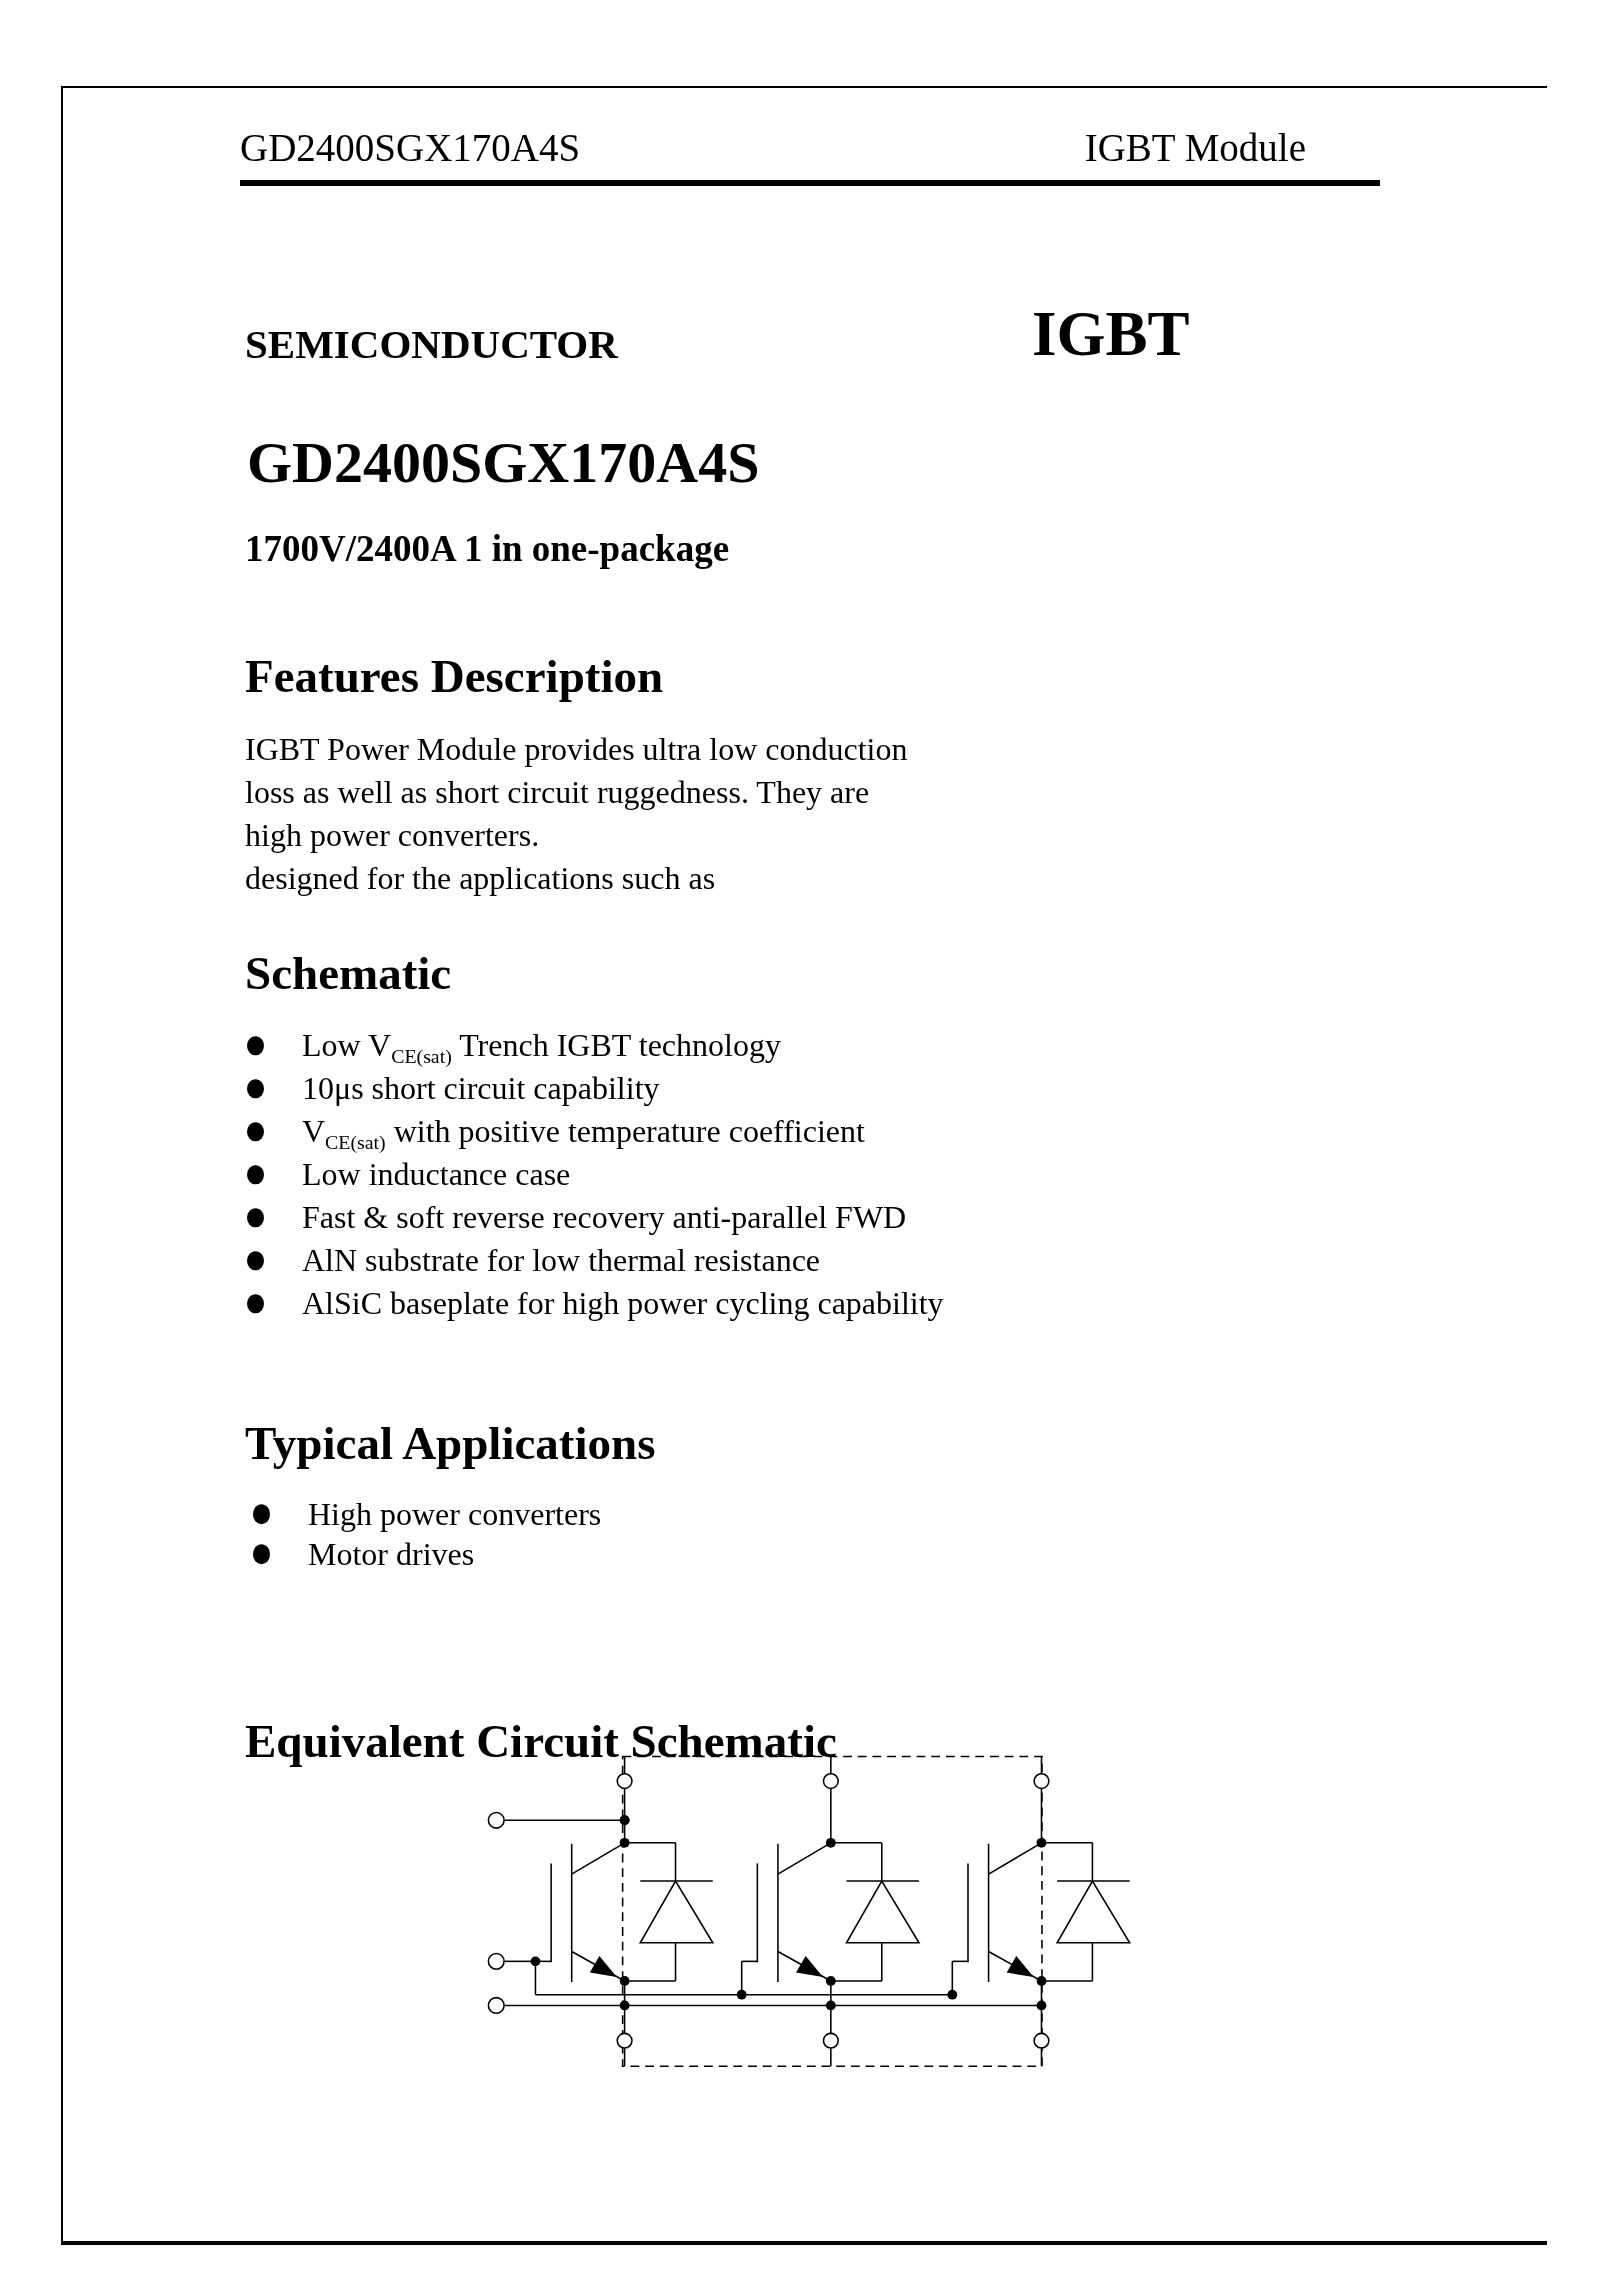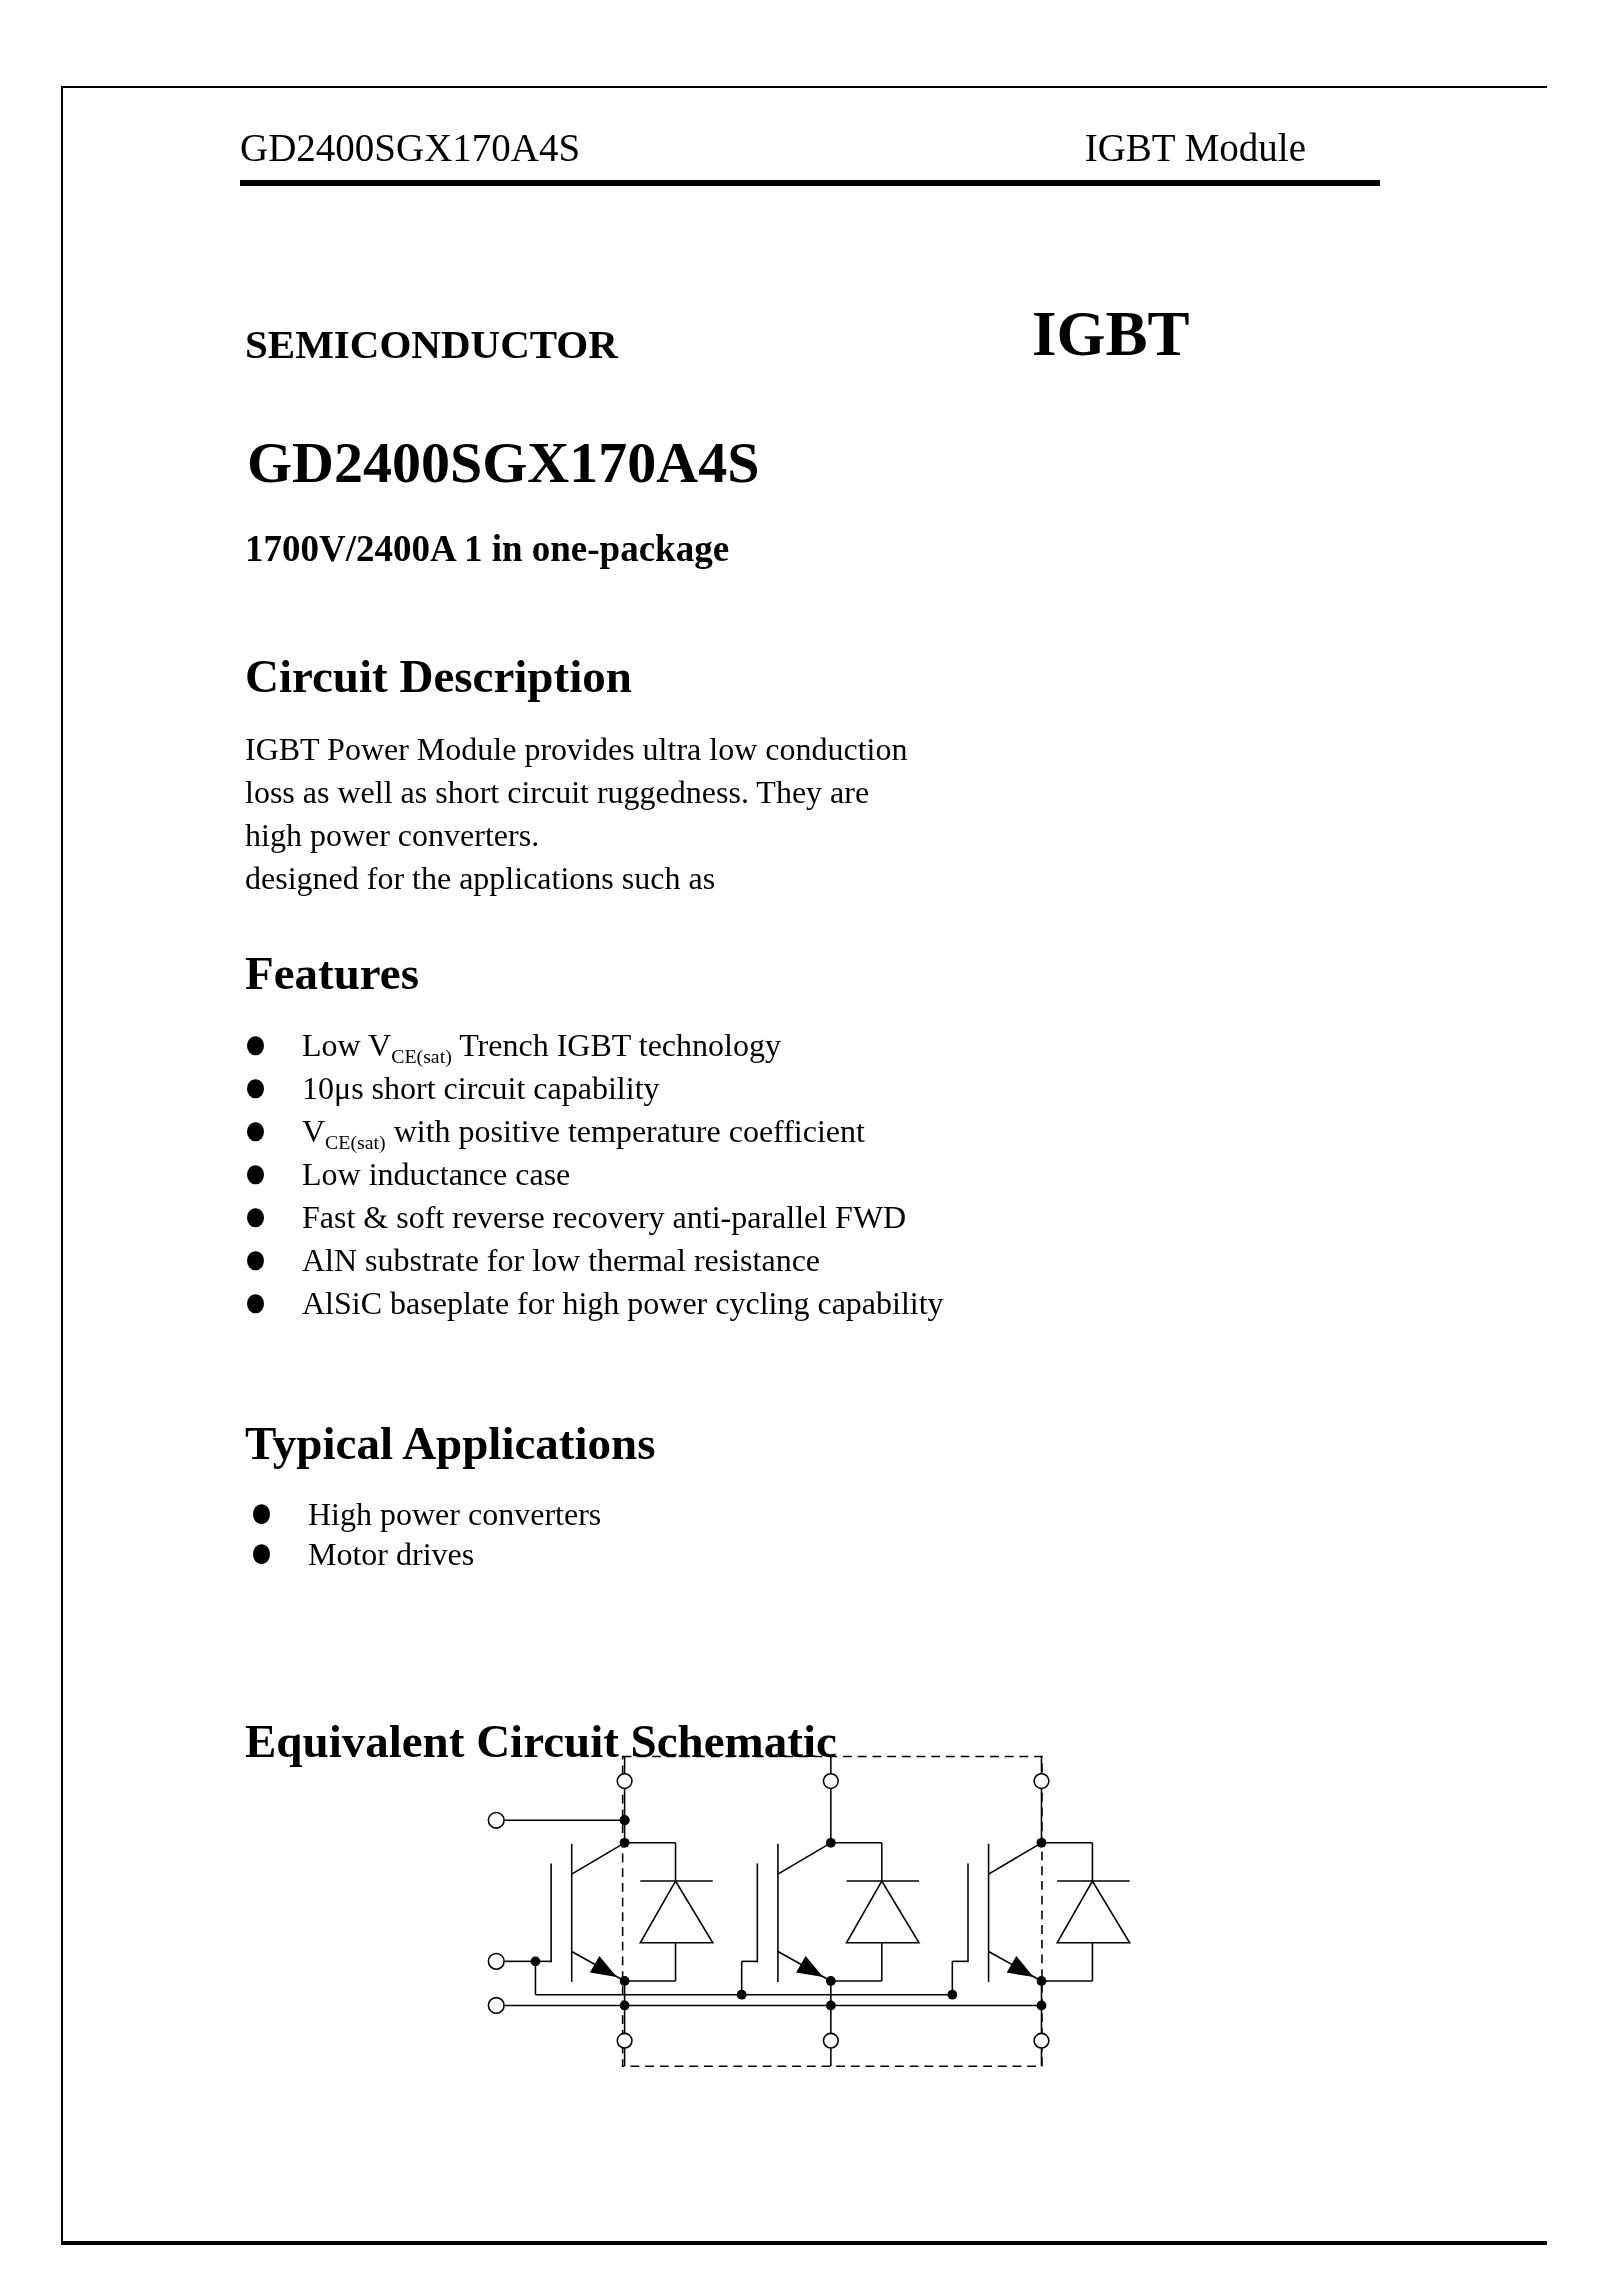--- a/index.html
+++ b/index.html
@@ -36,29 +36,29 @@
   <div class="abs hdr" style="left:240px;top:109px;">GD2400SGX170A4S</div>
   <div class="abs hdr" style="right:241px;top:109px;">IGBT Module</div>
   <div class="rule" style="left:240px;top:161px;width:1140px;height:5.9px;"></div>
 
   <div class="abs brand" style="left:245px;top:305px;">SEMICONDUCTOR</div>
   <div class="abs bigigbt" style="left:1032px;top:284px;">IGBT</div>
 
   <div class="abs title" style="left:247px;top:415px;">GD2400SGX170A4S</div>
   <div class="abs subtitle" style="left:245px;top:511px;">1700V/2400A 1 in one-package</div>
 
-  <div class="abs h2" style="left:245px;top:634px;">Circuit Description</div>
+  <div class="abs h2" style="left:245px;top:634px;">Features Description</div>
   <div class="abs body-par" style="left:245px;top:709px;">
     <div>IGBT Power Module provides ultra low conduction</div>
     <div>loss as well as short circuit ruggedness. They are</div>
     <div>high power converters.</div>
     <div>designed for the applications such as</div>
   </div>
 
-  <div class="abs h2" style="left:245px;top:931px;">Features</div>
+  <div class="abs h2" style="left:245px;top:931px;">Schematic</div>
   <ul class="dotlist feat abs" style="left:245px;top:1005px;">
       <li><span class="bullet"></span><span>Low V</span><sub>CE(sat)</sub><span> Trench IGBT technology</span></li>
       <li><span class="bullet"></span><span>10μs short circuit capability</span></li>
       <li><span class="bullet"></span><span>V</span><sub>CE(sat)</sub><span> with positive temperature coefficient</span></li>
       <li><span class="bullet"></span><span>Low inductance case</span></li>
       <li><span class="bullet"></span><span>Fast &amp; soft reverse recovery anti-parallel FWD</span></li>
       <li><span class="bullet"></span><span>AlN substrate for low thermal resistance</span></li>
       <li><span class="bullet"></span><span>AlSiC baseplate for high power cycling capability</span></li>
     </ul>
 

